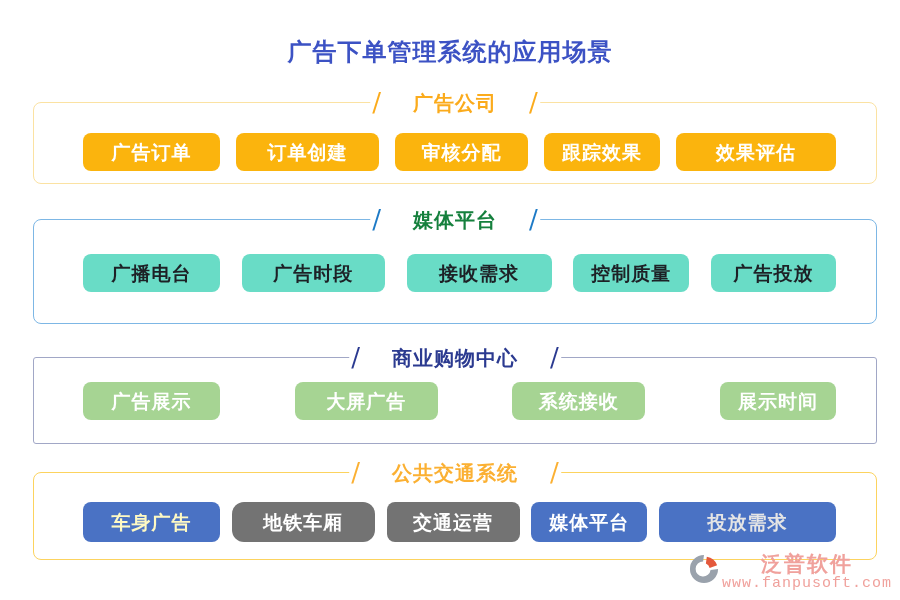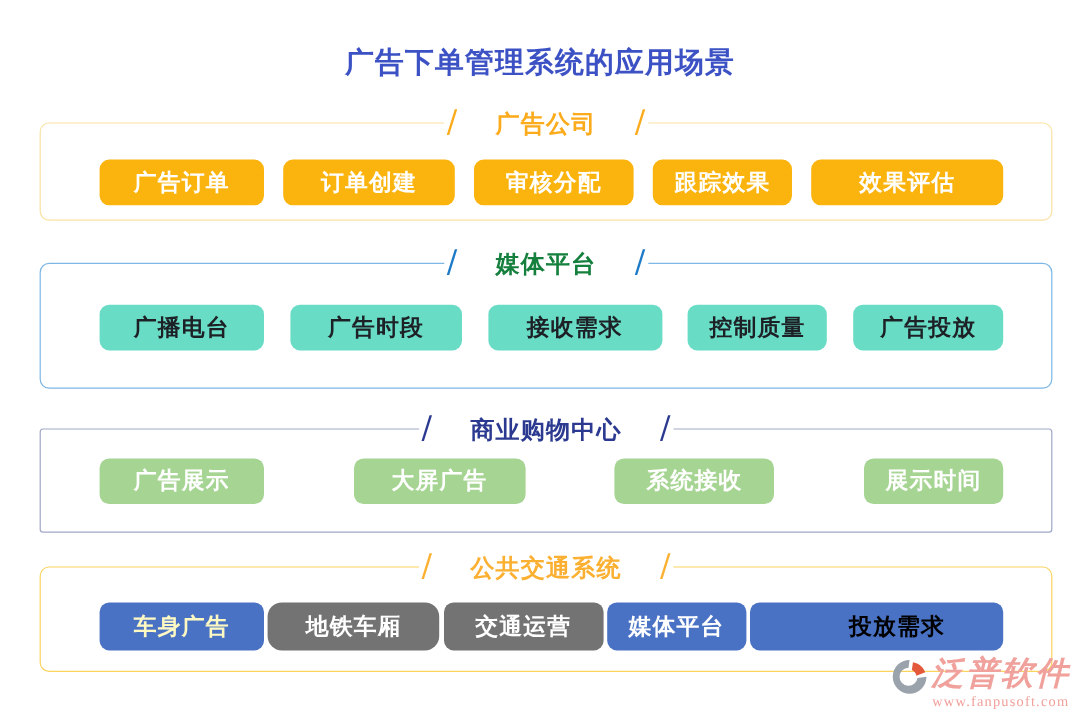--- a/index.html
+++ b/index.html
@@ -47,22 +47,22 @@
   .sec2 .btn:nth-child(5){ width:125px; }
   .sec3 .btn:nth-child(5){ width:172px; }
   .sec4 .btn { height:40px; line-height:40px; }
   .sec4 .btn:nth-child(5){ width:177px; }
   .watermark {
     position:absolute; right:8px; bottom:8px;
     display:flex; align-items:flex-start; gap:3px;
   }
   .wm-logo { width:30px; height:30px; margin-top:2px; }
   .wm-text { display:flex; flex-direction:column; align-items:center; }
-  .wm-name { font-size:27px; font-weight:bold; letter-spacing:2px; line-height:1.1;font-style:italic; }
-  .wm-url  { font-size:12px; font-family:Liberation Serif, serif; letter-spacing:1px; }
+  .wm-name { font-size:21px; font-weight:bold; letter-spacing:2px; line-height:1.1; }
+  .wm-url  { font-size:15px; font-family:Liberation Mono, monospace; letter-spacing:1px; }
 </style>
 </head>
 <body>
 
 <div class="page-title" style="color: rgb(60, 82, 196);">广告下单管理系统的应用场景</div>
 
 <div class="section sec1" style="border-color: rgb(251, 226, 162);">
   <div class="sec-header">
     <span class="slash" style="color: rgb(251, 171, 28);">/</span>
     <span class="sec-title" style="color: rgb(251, 171, 28);">广告公司</span>
@@ -110,21 +110,21 @@
   <div class="sec-header">
     <span class="slash" style="color: rgb(251, 176, 50);">/</span>
     <span class="sec-title" style="color: rgb(251, 176, 50);">公共交通系统</span>
     <span class="slash" style="color: rgb(251, 176, 50);">/</span>
   </div>
   <div class="btn-row">
     <div class="btn" style="background: rgb(74, 114, 196); color: #fef9c3;">车身广告</div>
     <div class="btn" style="background: #737373; color: rgb(255, 255, 255); border-radius: 12px;">地铁车厢</div>
     <div class="btn" style="background: #737373; color: rgb(255, 255, 255);">交通运营</div>
     <div class="btn" style="background: rgb(74, 114, 196); color: rgb(255, 255, 255);">媒体平台</div>
-    <div class="btn" style="background: rgb(74, 114, 196); color: #000000; padding-left: 34px;">投放需求</div>
+    <div class="btn" style="background: rgb(74, 114, 196); color: #e5e5e5;">投放需求</div>
   </div>
 </div>
 
 <div class="watermark">
   <svg class="wm-logo" viewBox="0 0 32 32">
     <path d="M16 1 A15 15 0 1 0 31 16 L23 17 A8 8 0 1 1 15 8 Z" fill="#9aa2ac"></path>
     <path d="M19 3 A14 14 0 0 1 30 12 L22 15 A7 7 0 0 0 18 10 Z" fill="#e4593c"></path>
   </svg>
   <div class="wm-text">
     <span class="wm-name" style="color: rgb(240, 161, 156);">泛普软件</span>

